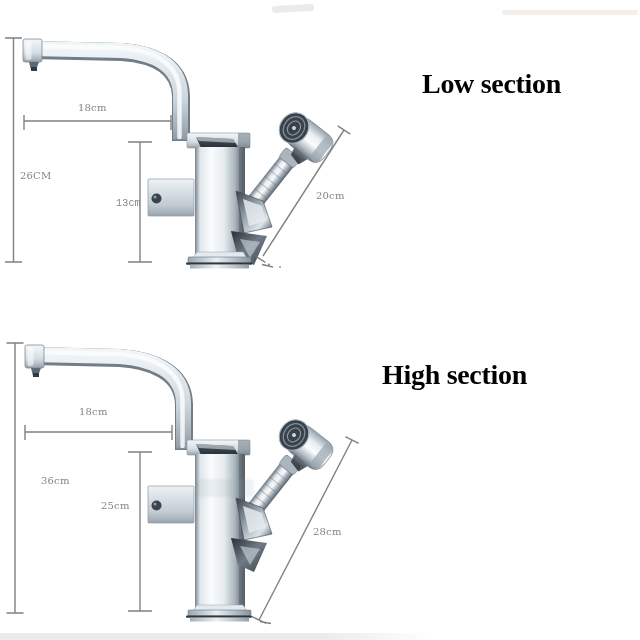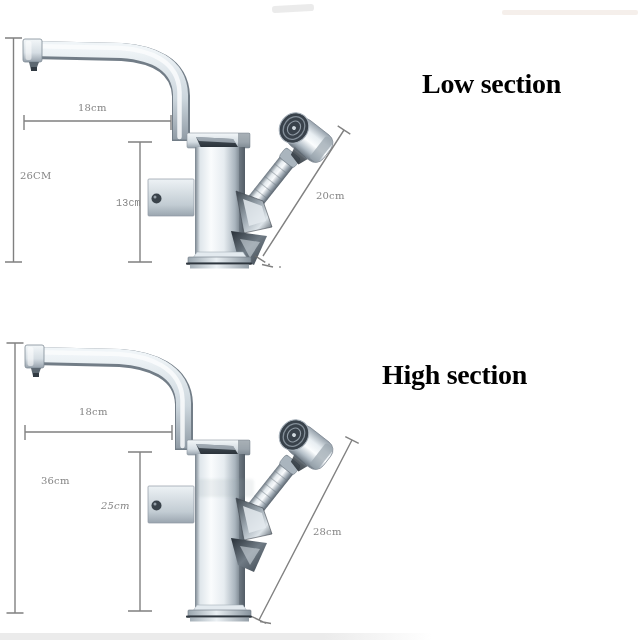--- a/index.html
+++ b/index.html
@@ -262,21 +262,21 @@
   <span class="section-title" style="left:422px;top:68px;">Low section</span>
   <span class="section-title" style="left:382px;top:359px;">High section</span>
 
   <span class="dim-label" style="left:78px;top:102px;">18cm</span>
   <span class="dim-label" style="left:20px;top:170px;">26CM</span>
   <span class="dim-label" style="left:116px;top:198px;font-family:Liberation Mono, monospace;">13cm</span>
   <span class="dim-label" style="left:316px;top:190px;">20cm</span>
 
   <span class="dim-label" style="left:79px;top:406px;">18cm</span>
   <span class="dim-label" style="left:5px;top:475px;margin-left:36px;">36cm</span>
-  <span class="dim-label" style="left:101px;top:500px;font-style:italic;">25cm</span>
+  <span class="dim-label" style="left:101px;top:500px;">25cm</span>
   <span class="dim-label" style="left:313px;top:526px;text-align:center;">28cm</span>
 
   <div class="smudge smudge-a"></div>
   <div class="smudge smudge-b"></div>
   <div class="smudge smudge-c"></div>
   <div class="smudge bottom-strip"></div>
 
 </div>
 
 </body></html>

